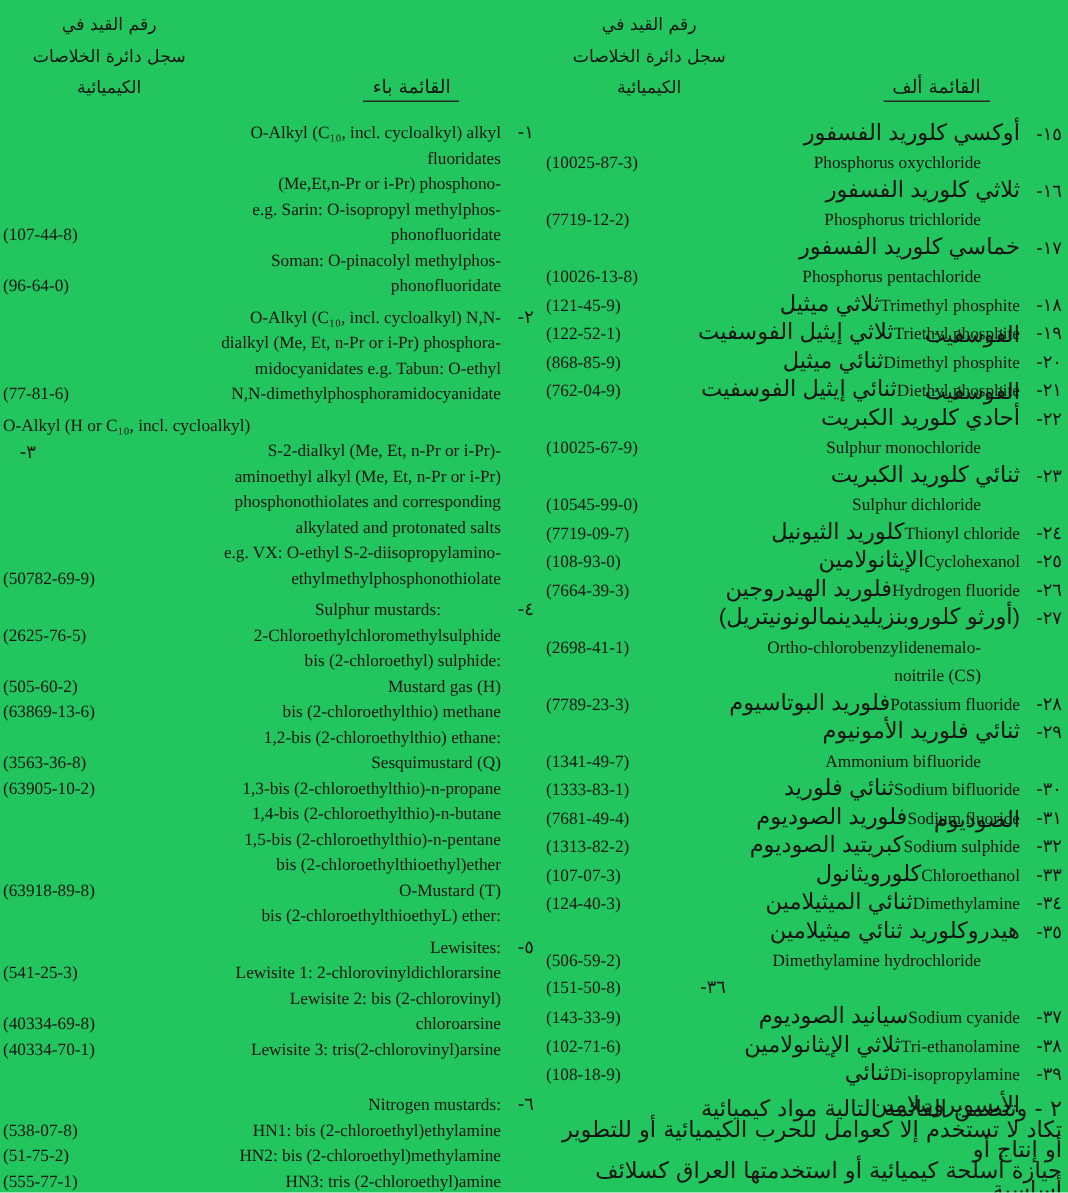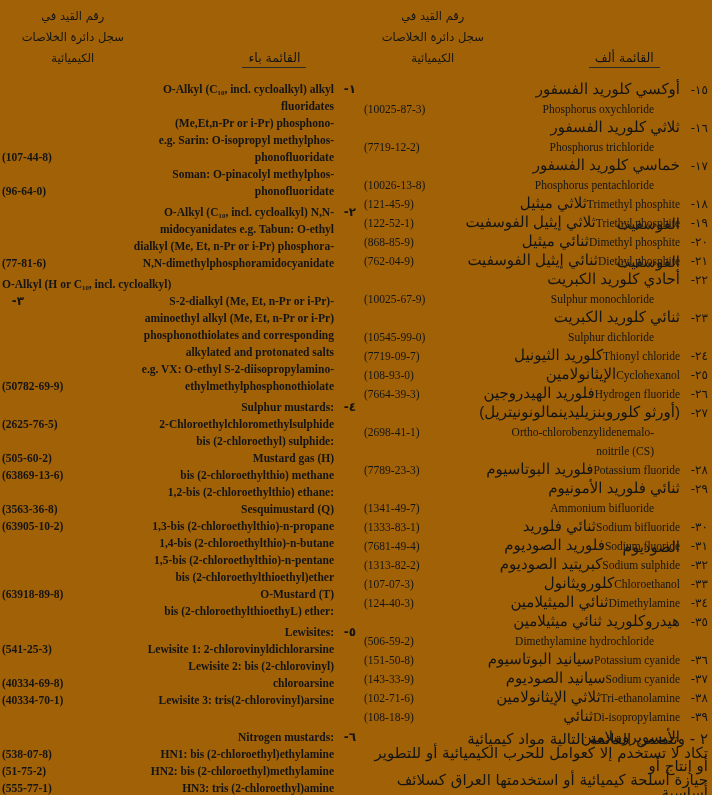--- a/index.html
+++ b/index.html
@@ -4,21 +4,21 @@
 <style>
   * { margin:0; padding:0; box-sizing:border-box; }
   html,body { background:#ffffff; }
   body {
     width:712px; height:795px;
     font-family:"Liberation Serif","DejaVu Serif","DejaVu Sans",serif;
     color:#141414;
   }
   .page {
     width:712px; height:795px; overflow:hidden;
-    background:#a16207;
+    background:#22c55e;
     display:flex;
     padding:6px 4px 0 2px;
   }
   .col { display:flex; flex-direction:column; }
   .col-left  { width:356px; padding-right:2px; }
   .col-right { width:350px; padding-left:6px; }
 
   .col-header { display:flex; align-items:flex-end; margin-bottom:10px; }
   .registry {
     width:40%; text-align:center; direction:rtl;
@@ -27,21 +27,21 @@
   }
   .title-wrap { width:46%; text-align:right; padding-bottom:1px; }
   .list-title {
     display:inline-block; direction:rtl;
     font-size:12.5px; font-family:"DejaVu Sans",sans-serif;
     border-bottom:1px solid #2a2a2a; padding:0 6px 2px 6px;
   }
 
   .rows { display:flex; flex-direction:column; }
   .row { display:flex; align-items:baseline; }
-  .col-left  .row { height:17px; line-height:17px;font-weight:bold; }
+  .col-left  .row { height:17px; line-height:17px; }
   .col-right .row { height:19px; line-height:19px; }
 
   .cas {
     flex-shrink:0; direction:ltr; text-align:left;
     font-size:11.5px;
   }
   .col-left  .cas { width:82px; }
   .col-right .cas { width:92px; }
 
   .content { flex:1; text-align:right; min-width:0; }
@@ -122,26 +122,26 @@
           <span class="content"><span class="en" dir="ltr">phonofluoridate</span></span>
           <span class="num" dir="rtl"></span>
         </div>
         <div class="row" style="margin-top: 4px;">
           <span class="cas" dir="ltr"></span>
           <span class="content"><span class="en" dir="ltr">O-Alkyl (C₁₀, incl. cycloalkyl) N,N-</span></span>
           <span class="num" dir="rtl">٢-</span>
         </div>
         <div class="row">
           <span class="cas" dir="ltr"></span>
+          <span class="content"><span class="en" dir="ltr">dialkyl (Me, Et, n-Pr or i-Pr) phosphora-</span></span>
+          <span class="num" dir="rtl"></span>
+        </div>
+        <div class="row">
+          <span class="cas" dir="ltr"></span>
           <span class="content"><span class="en" dir="ltr">midocyanidates e.g. Tabun: O-ethyl</span></span>
-          <span class="num" dir="rtl"></span>
-        </div>
-        <div class="row">
-          <span class="cas" dir="ltr"></span>
-          <span class="content"><span class="en" dir="ltr">dialkyl (Me, Et, n-Pr or i-Pr) phosphora-</span></span>
           <span class="num" dir="rtl"></span>
         </div>
         <div class="row">
           <span class="cas" dir="ltr">(77-81-6)</span>
           <span class="content"><span class="en" dir="ltr">N,N-dimethylphosphoramidocyanidate</span></span>
           <span class="num" dir="rtl"></span>
         </div>
         <div class="row" style="margin-top: 4px; flex-direction: column;">
           <span class="cas" dir="ltr"></span>
           <span class="content"><span class="en" dir="ltr">O-Alkyl (H or C₁₀, incl. cycloalkyl)</span></span>
@@ -170,21 +170,21 @@
         <div class="row">
           <span class="cas" dir="ltr"></span>
           <span class="content"><span class="en" dir="ltr">e.g. VX: O-ethyl S-2-diisopropylamino-</span></span>
           <span class="num" dir="rtl"></span>
         </div>
         <div class="row">
           <span class="cas" dir="ltr">(50782-69-9)</span>
           <span class="content"><span class="en" dir="ltr">ethylmethylphosphonothiolate</span></span>
           <span class="num" dir="rtl"></span>
         </div>
-        <div class="row" style="margin-top: 4px;">
+        <div class="row" style="margin-top: 4px; gap: 40px;">
           <span class="cas" dir="ltr"></span>
           <span class="content"><span class="en" dir="ltr">Sulphur mustards:</span></span>
           <span class="num" dir="rtl">٤-</span>
         </div>
         <div class="row">
           <span class="cas" dir="ltr">(2625-76-5)</span>
           <span class="content"><span class="en" dir="ltr">2-Chloroethylchloromethylsulphide</span></span>
           <span class="num" dir="rtl"></span>
         </div>
         <div class="row">
@@ -447,21 +447,20 @@
           <span class="content"><span class="ar" dir="rtl">هيدروكلوريد ثنائي ميثيلامين</span></span>
           <span class="num" dir="rtl">٣٥-</span>
         </div>
         <div class="row">
           <span class="cas" dir="ltr">(506-59-2)</span>
           <span class="content indent"><span class="en" dir="ltr">Dimethylamine hydrochloride</span></span>
           <span class="num" dir="rtl"></span>
         </div>
         <div class="row">
           <span class="cas" dir="ltr">(151-50-8)</span>
-          <span class="content"><span class="en" dir="ltr">Potassium cyanide</span><span class="ar" dir="rtl">سيانيد البوتاسيوم</span></span>
           <span class="num" dir="rtl">٣٦-</span>
         </div>
         <div class="row">
           <span class="cas" dir="ltr">(143-33-9)</span>
           <span class="content"><span class="en" dir="ltr">Sodium cyanide</span><span class="ar" dir="rtl">سيانيد الصوديوم</span></span>
           <span class="num" dir="rtl">٣٧-</span>
         </div>
         <div class="row">
           <span class="cas" dir="ltr">(102-71-6)</span>
           <span class="content"><span class="en" dir="ltr">Tri-ethanolamine</span><span class="ar" dir="rtl">ثلاثي الإيثانولامين</span></span>

